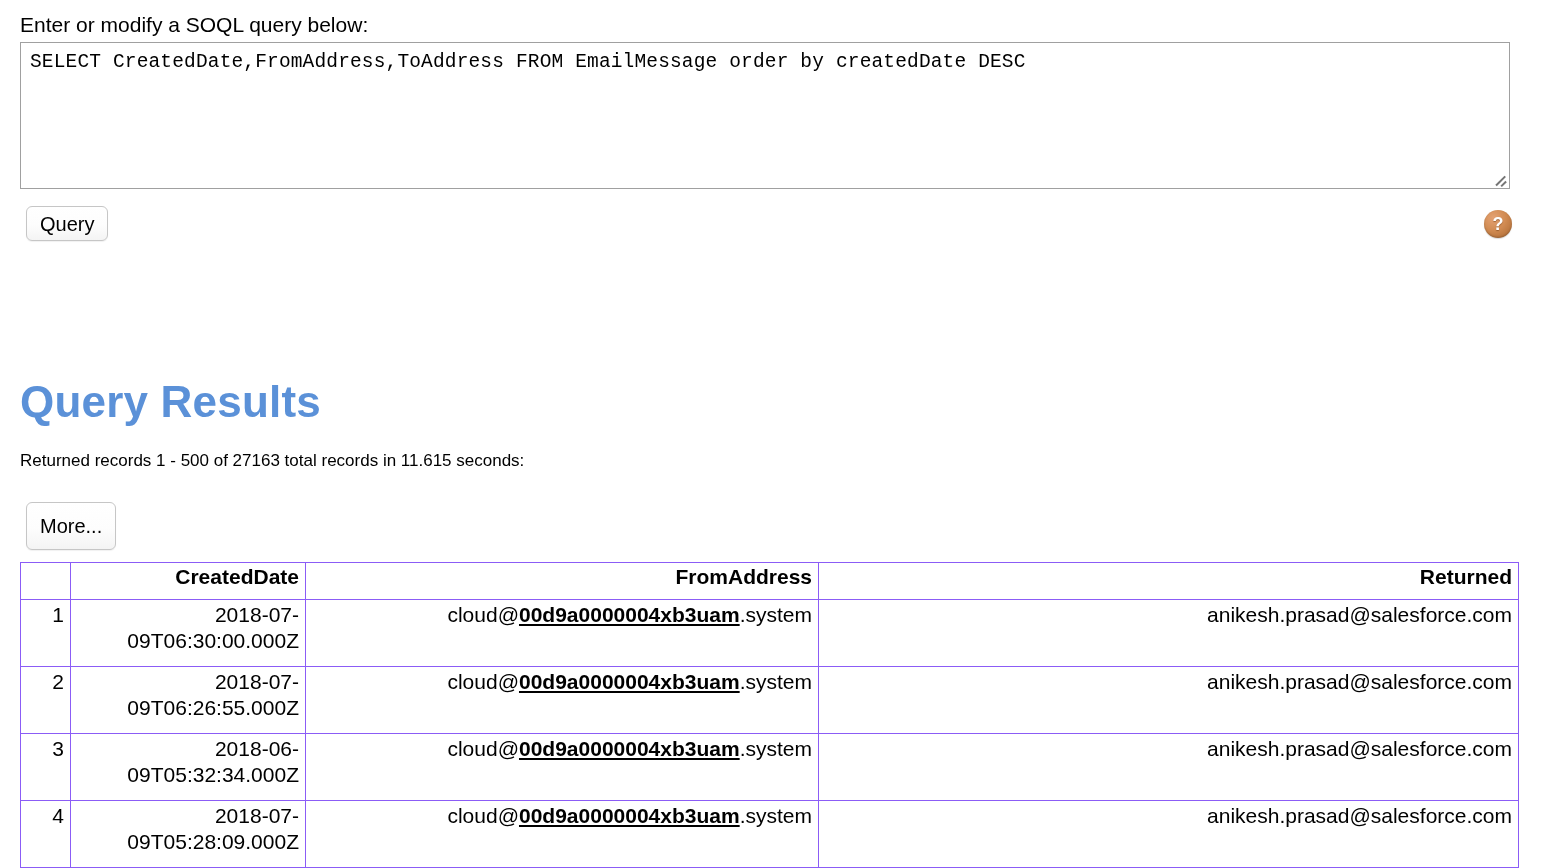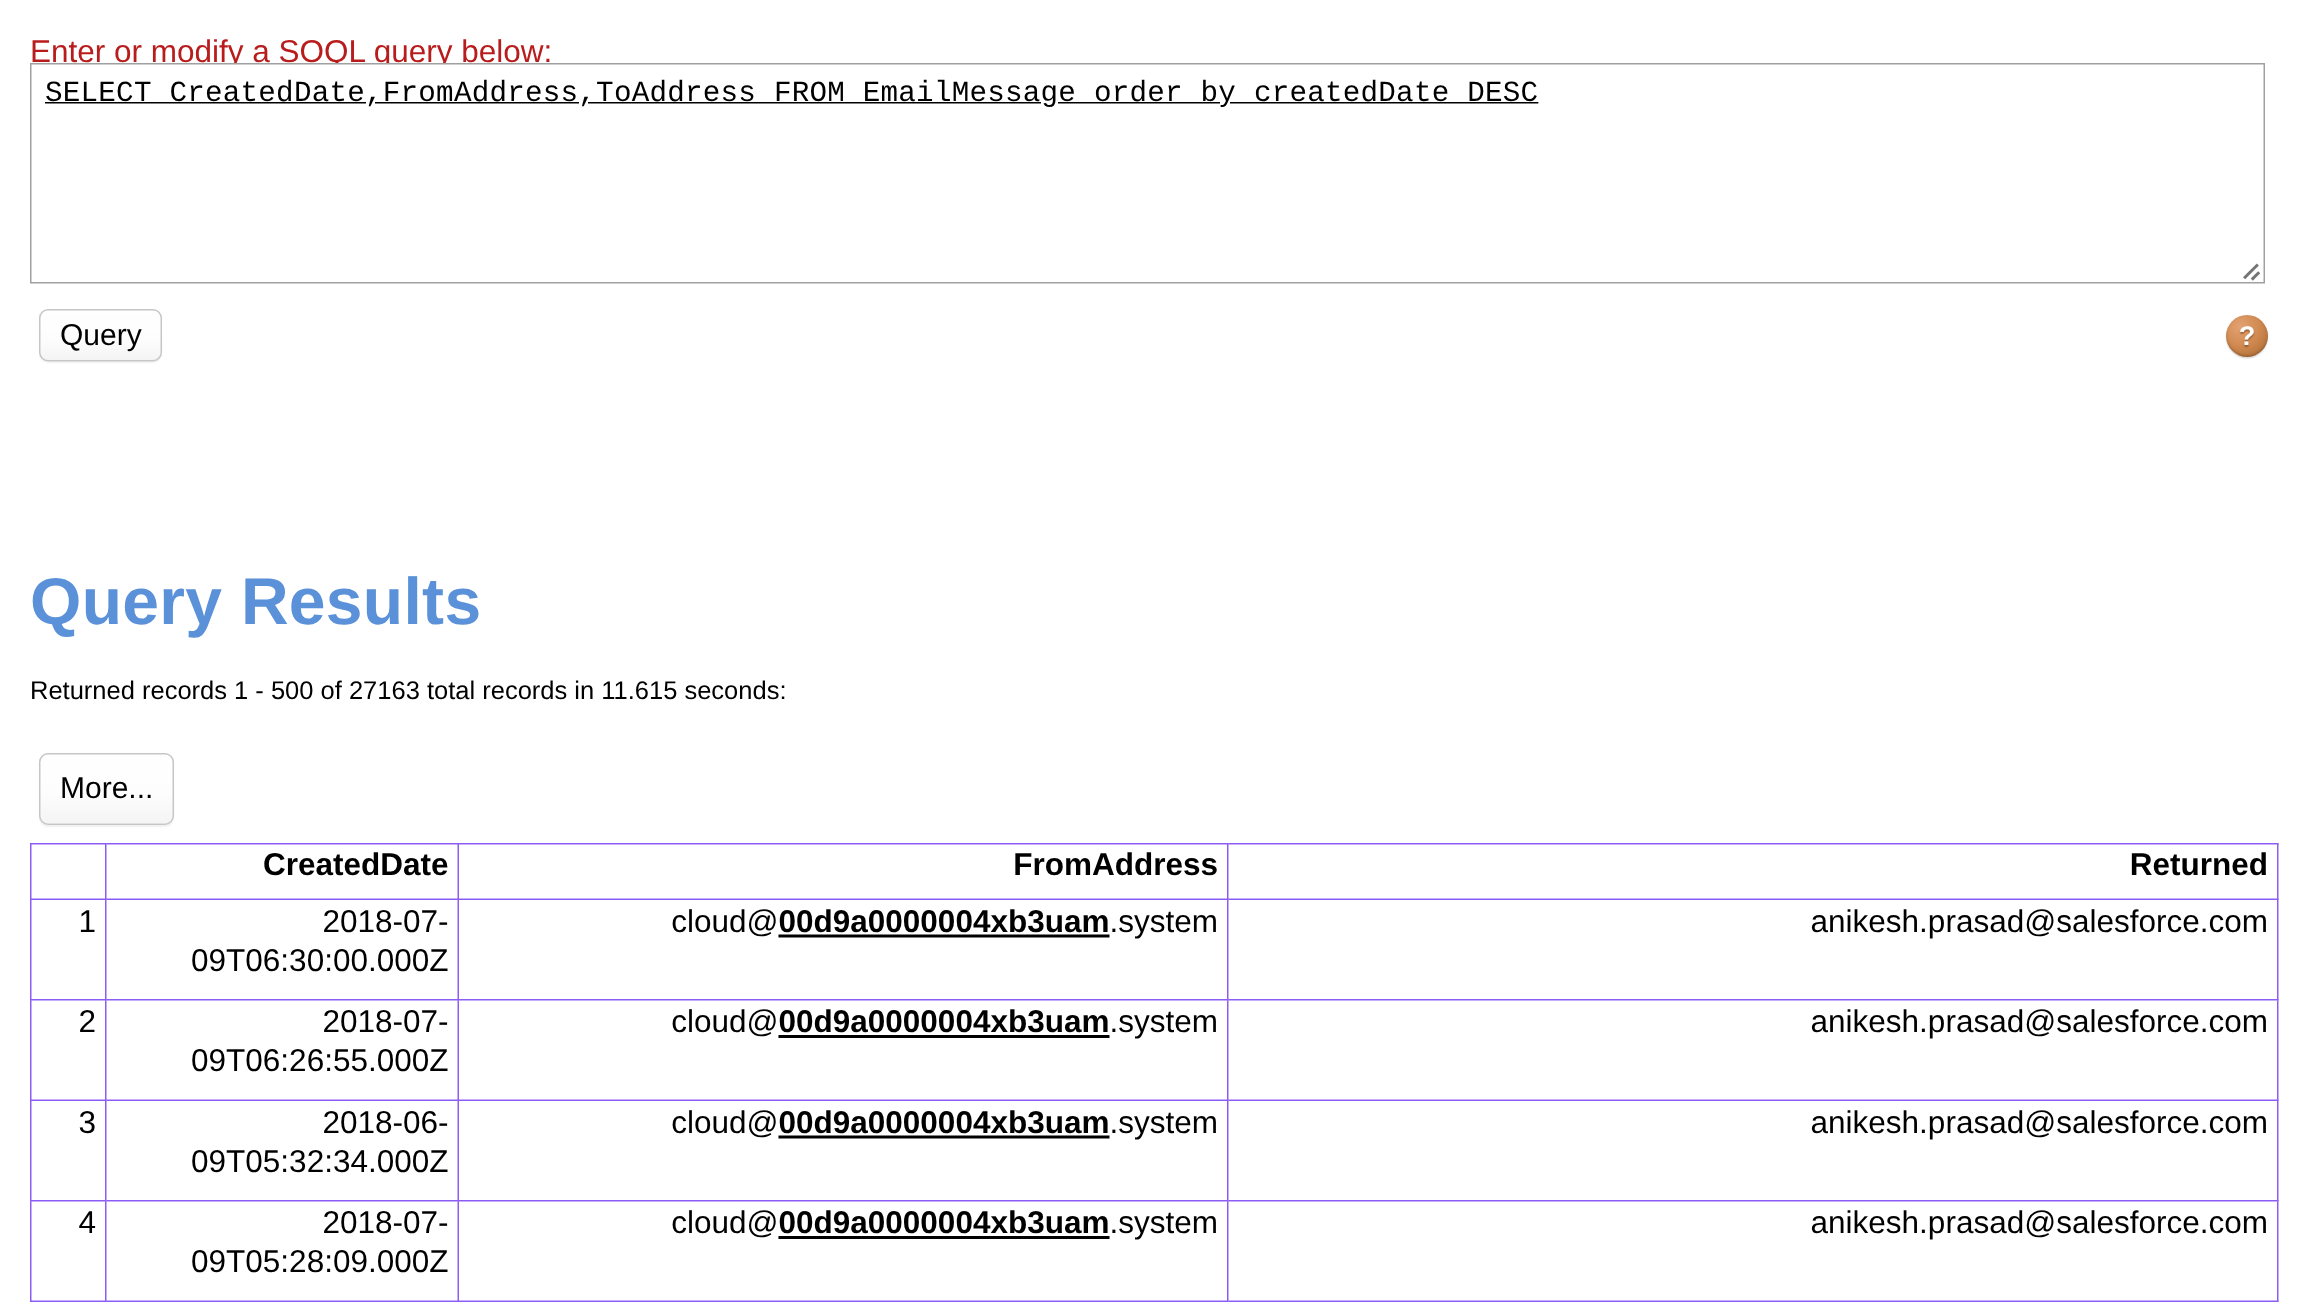--- a/index.html
+++ b/index.html
@@ -19,24 +19,24 @@
     position: relative;
     width: 1544px;
     height: 868px;
     box-sizing: border-box;
   }
 
   
   .query-label {
     position: absolute;
     left: 20px;
-    top: 22px;
+    top: 12px;
     font-size: 21px;
     line-height: 26px;
-    color: #b91c1c;
+    color: #000000;
     white-space: nowrap;
   }
 
   
   .query-box-wrap {
     position: absolute;
     left: 20px;
     top: 42px;
     width: 1490px;
     height: 147px;
@@ -50,21 +50,20 @@
     color: #000000;
     font-family: "Liberation Mono", "DejaVu Sans Mono", monospace;
     font-size: 19.5px;
     line-height: 26px;
     padding: 6px 8px 6px 9px;
     resize: none;
     outline: none;
     overflow: hidden;
     white-space: pre;
     letter-spacing: 0.15px;
-    text-decoration: underline;
   }
   .resize-grip {
     position: absolute;
     right: 2px;
     bottom: 2px;
     width: 16px;
     height: 16px;
     pointer-events: none;
   }
   .resize-grip i {

